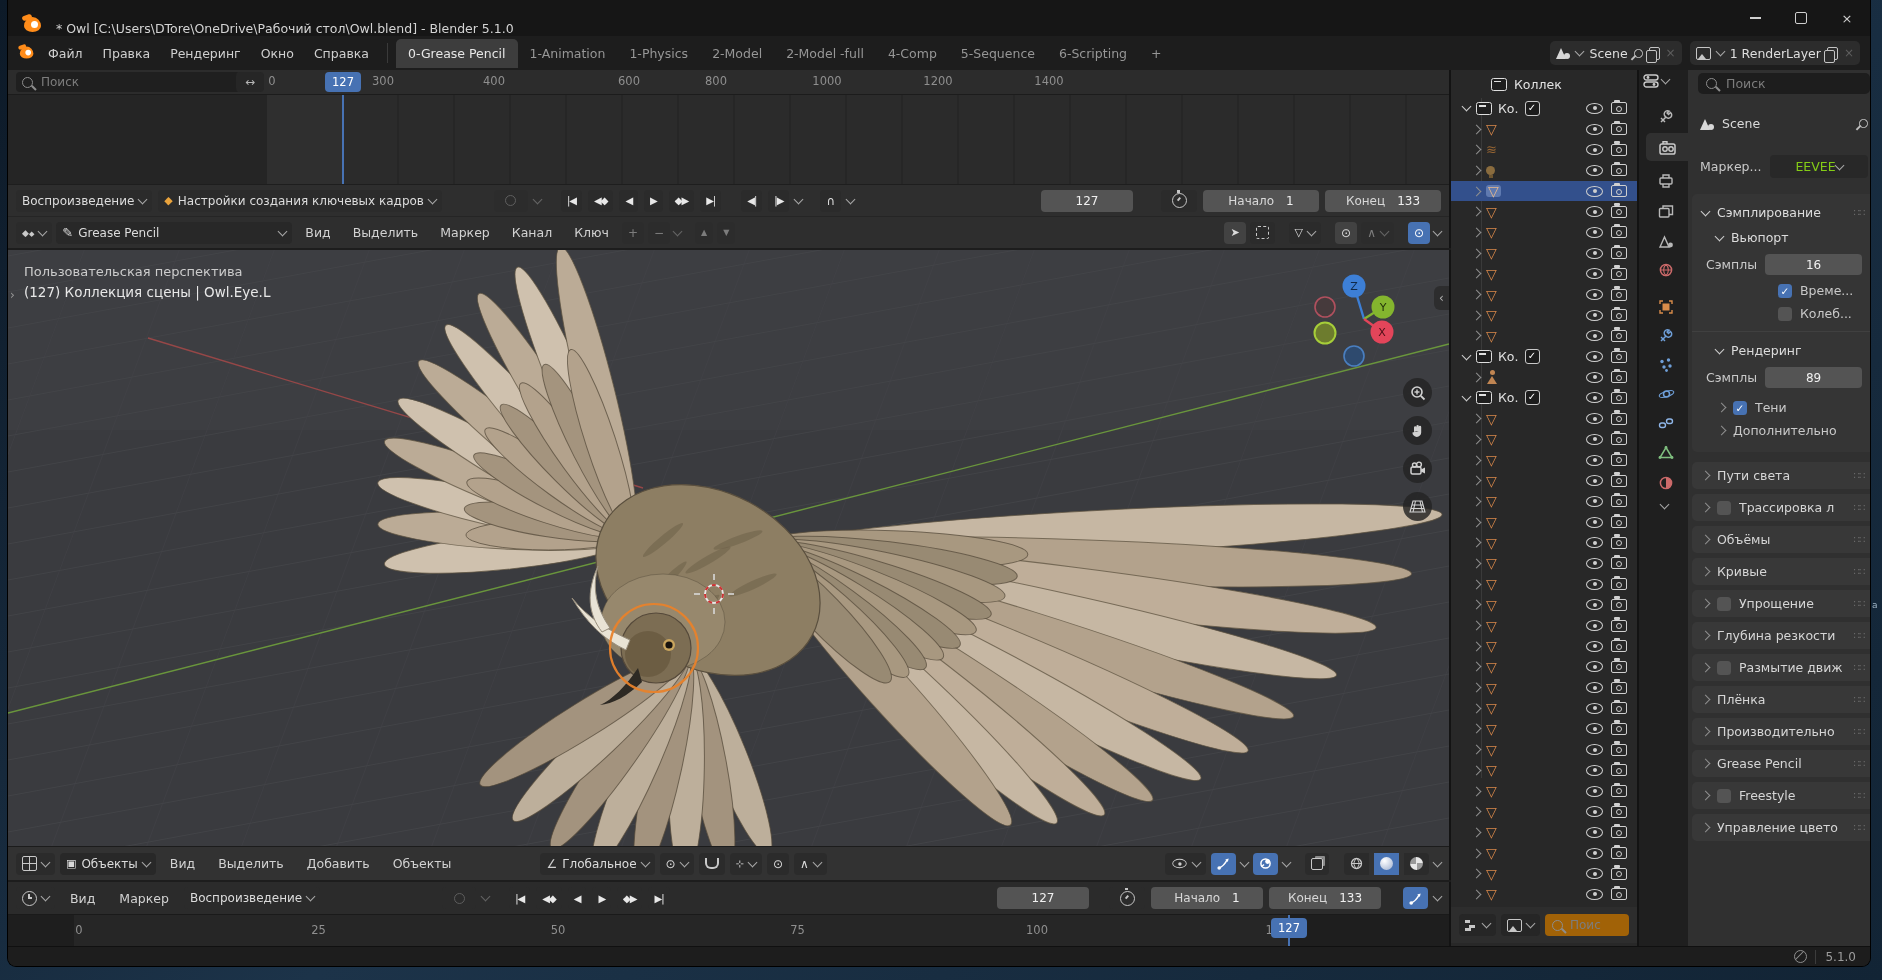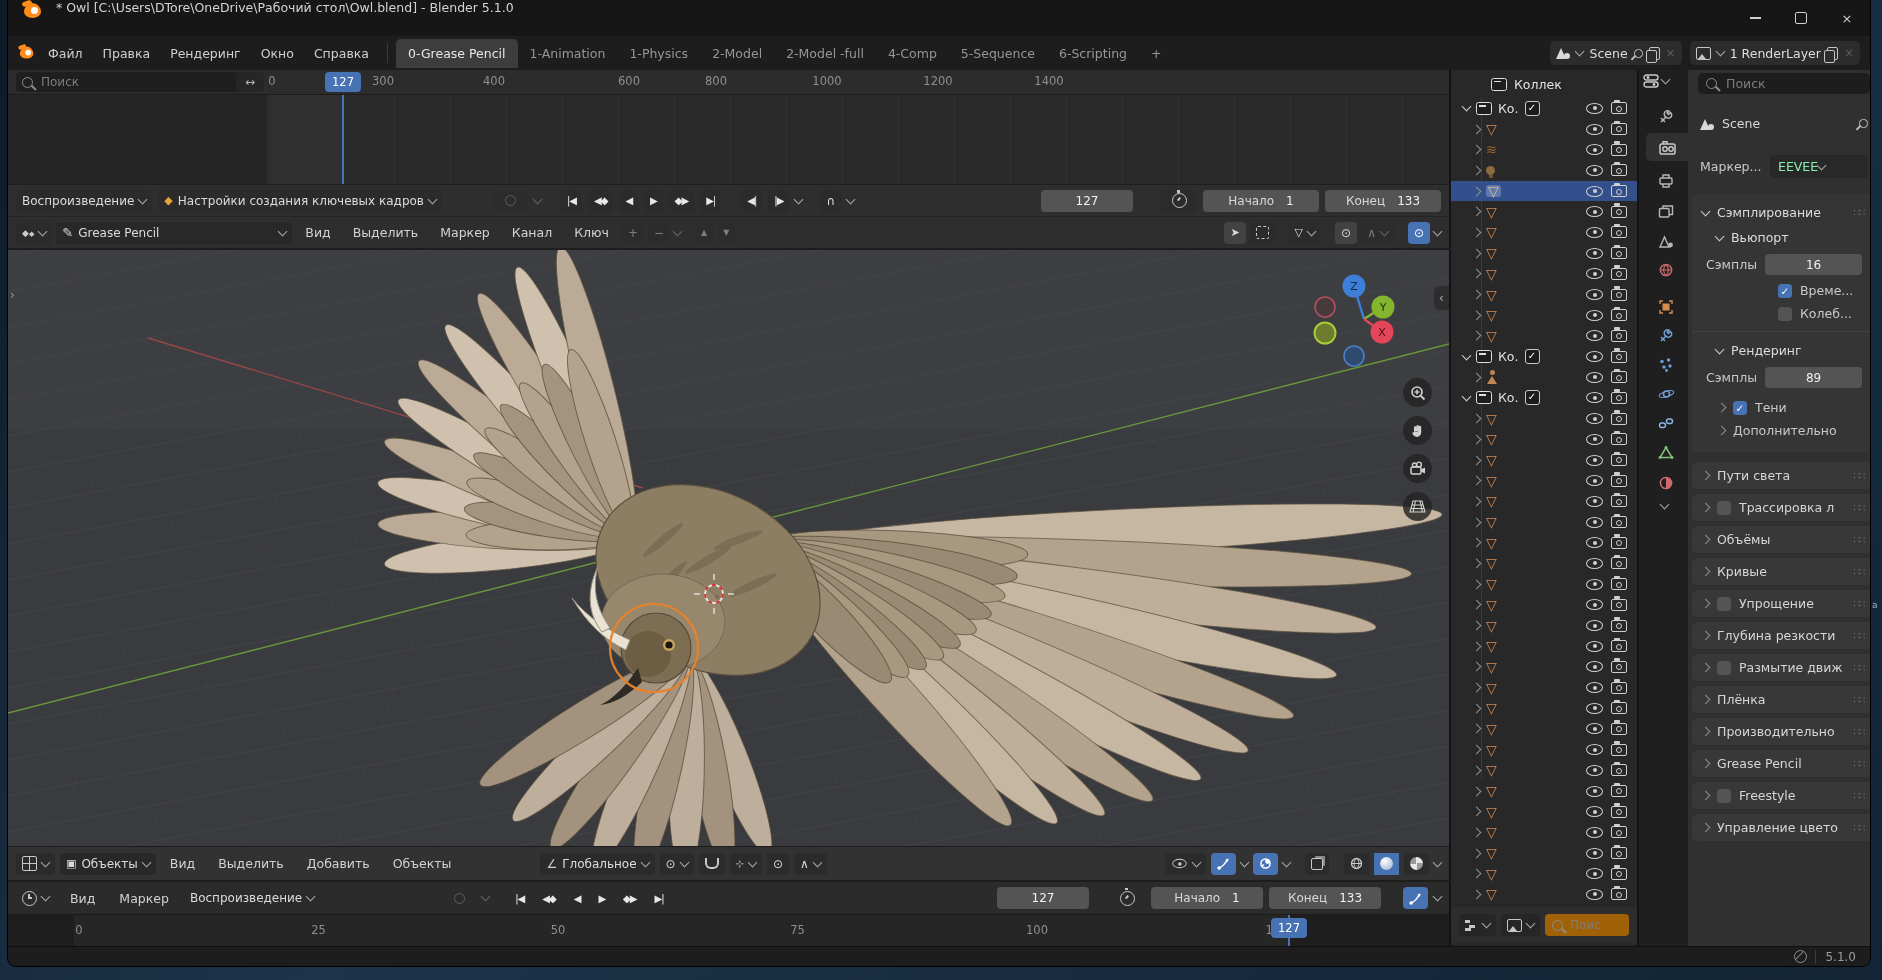--- a/index.html
+++ b/index.html
@@ -8,21 +8,21 @@
     background:linear-gradient(135deg,#0d1a28 0%,#1c3349 45%,#122435 100%);
     font-family:"DejaVu Sans","Liberation Sans",sans-serif;
     font-size:12px;color:#c2c2c2;
     -webkit-font-smoothing:antialiased;
   }
   .deskletter{position:absolute;color:#9fb4c4;font-size:9px;z-index:0;}
   
   .bwin{position:absolute;left:8px;top:0;width:1862px;height:966px;background:#1d1d1d;
         border-radius:0 0 8px 8px;box-shadow:0 0 0 1px #000;z-index:1;overflow:hidden;}
   
-  .titlebar{position:absolute;left:0;top:0;width:100%;height:36px;background:#161616;display:flex;align-items:flex-start;}
+  .titlebar{position:absolute;left:0;top:0;width:100%;height:36px;background:#161616;display:flex;align-items:flex-end;}
   .blogo{width:22px;height:22px;margin-left:14px;position:relative;}
   .blogo .b1{position:absolute;left:2px;top:3px;width:17px;height:15px;background:#ff8c1a;border-radius:50% 50% 50% 50%/60% 60% 40% 40%;}
   .blogo .b2{position:absolute;left:9px;top:7px;width:7px;height:7px;background:#fff;border-radius:50%;}
   .blogo .b3{position:absolute;left:0px;top:1px;width:10px;height:5px;background:#ff8c1a;border-radius:3px;transform:rotate(-18deg);}
   .wtitle{margin-left:12px;color:#d4d4d4;font-size:12.5px;}
   .wctrls{margin-left:auto;display:flex;height:100%;}
   .wctrl{width:46px;height:100%;display:flex;align-items:center;justify-content:center;color:#cfcfcf;font-size:13px;}
   .wctrl .sq{width:10px;height:10px;border:1.2px solid #cfcfcf;border-radius:2px;}
   .wctrl .mn{width:11px;height:1.4px;background:#cfcfcf;}
   
@@ -142,21 +142,21 @@
   .ped{position:absolute;left:4px;top:4px;display:flex;align-items:center;gap:3px;}
   .pcontent{position:absolute;left:49px;top:0;width:190px;height:100%;overflow:hidden;}
   .pc-search{margin:3px 8px 0 10px;height:21px;background:#1d1d1d;border-radius:5px;display:flex;align-items:center;gap:7px;padding:0 8px;}
   .pc-search input{background:none;border:none;outline:none;color:#cfcfcf;font-size:12.5px;width:120px;font-family:inherit;}
   .pc-crumb{margin:22px 10px 0 12px;display:flex;align-items:center;gap:8px;color:#dadada;font-size:12.5px;}
   .sceneic{width:14px;height:12px;position:relative;display:inline-block;}
   .sceneic::before{content:"";position:absolute;left:0;bottom:0;border-left:5px solid transparent;border-right:5px solid transparent;border-bottom:11px solid #d8d8d8;}
   .sceneic::after{content:"";position:absolute;right:0;bottom:0;width:6px;height:6px;border-radius:50%;background:#d8d8d8;}
   .pc-engine{margin:24px 10px 0 12px;display:flex;align-items:center;gap:8px;}
   .pc-engine .lab{color:#c9c9c9;font-size:12.5px;width:62px;}
-  .dd{display:flex;align-items:center;justify-content:flex-start;background:#282828;border-radius:4px;height:23px;padding:0 8px;color:#86efac;font-size:12.5px;flex:1;}
+  .dd{display:flex;align-items:center;justify-content:center;background:#282828;border-radius:4px;height:23px;padding:0 8px;color:#84cc16;font-size:12.5px;flex:1;}
   .panelmain{margin:16px 4px 0 4px;background:#353535;border-radius:5px;padding:6px 0 10px 0;}
   .ph{display:flex;align-items:center;gap:8px;padding:5px 10px;color:#dcdcdc;font-size:12.5px;}
   .grips{margin-left:auto;color:#6b6b6b;font-size:10px;letter-spacing:-1px;}
   .prow{display:flex;align-items:center;gap:8px;padding:4px 12px 4px 14px;}
   .prow .lab{color:#c9c9c9;font-size:12.5px;}
   .prow .fld{flex:1;height:21px;}
   .chkb{width:14px;height:14px;border-radius:3.5px;background:#545454;display:inline-block;color:#fff;font-size:10.5px;line-height:14px;text-align:center;flex:none;}
   .chkb.on{background:#4772b3;}
   .subdiv{height:1px;background:#404040;margin:6px 0;}
   .pr-panels{display:flex;flex-direction:column;gap:5px;margin:10px 4px 0 4px;}
@@ -488,20 +488,24 @@
         <circle cx="661" cy="395" r="6" fill="#c9a55e"></circle>
         <circle cx="661" cy="395" r="3.6" fill="#17130e"></circle>
         <circle cx="646" cy="398" r="44" fill="none" stroke="#e8822b" stroke-width="2.2" stroke-opacity="0.95"></circle>
         <circle cx="706" cy="344" r="9" fill="none" stroke="#e8e8e8" stroke-width="2"></circle>
         <circle cx="706" cy="344" r="9" fill="none" stroke="#cc3434" stroke-width="2" stroke-dasharray="4 4"></circle>
         <line x1="706" y1="330" x2="706" y2="324" stroke="#d8d8d8" stroke-width="1.6"></line>
         <line x1="706" y1="364" x2="706" y2="358" stroke="#d8d8d8" stroke-width="1.6"></line>
         <line x1="692" y1="344" x2="686" y2="344" stroke="#d8d8d8" stroke-width="1.6"></line>
         <line x1="726" y1="344" x2="720" y2="344" stroke="#d8d8d8" stroke-width="1.6"></line>
       </svg>
+    <div class="vp-overlay">
+      <div class="l1">Пользовательская перспектива</div>
+      <div class="l2">(127) Коллекция сцены | Owl.Eye.L</div>
+    </div>
     <span class="tbtoggle">›</span>
     <span class="sbtoggle">‹</span>
 
     <svg class="gizmo" width="110" height="110">
       <line x1="55" y1="55" x2="45" y2="22" stroke="#3d7fd6" stroke-width="2.4"></line>
       <line x1="55" y1="55" x2="74" y2="43" stroke="#84b52e" stroke-width="2.4"></line>
       <line x1="55" y1="55" x2="73" y2="68" stroke="#e3455a" stroke-width="2.4"></line>
       <circle cx="16" cy="43" r="10" fill="#463a3c" stroke="#b0505e" stroke-width="1.6"></circle>
       <circle cx="16" cy="69" r="10.5" fill="#6d7c2e" stroke="#a6ce39" stroke-width="2"></circle>
       <circle cx="45" cy="92" r="10" fill="#2e4a6e" stroke="#4a7fc0" stroke-width="1.6"></circle>

